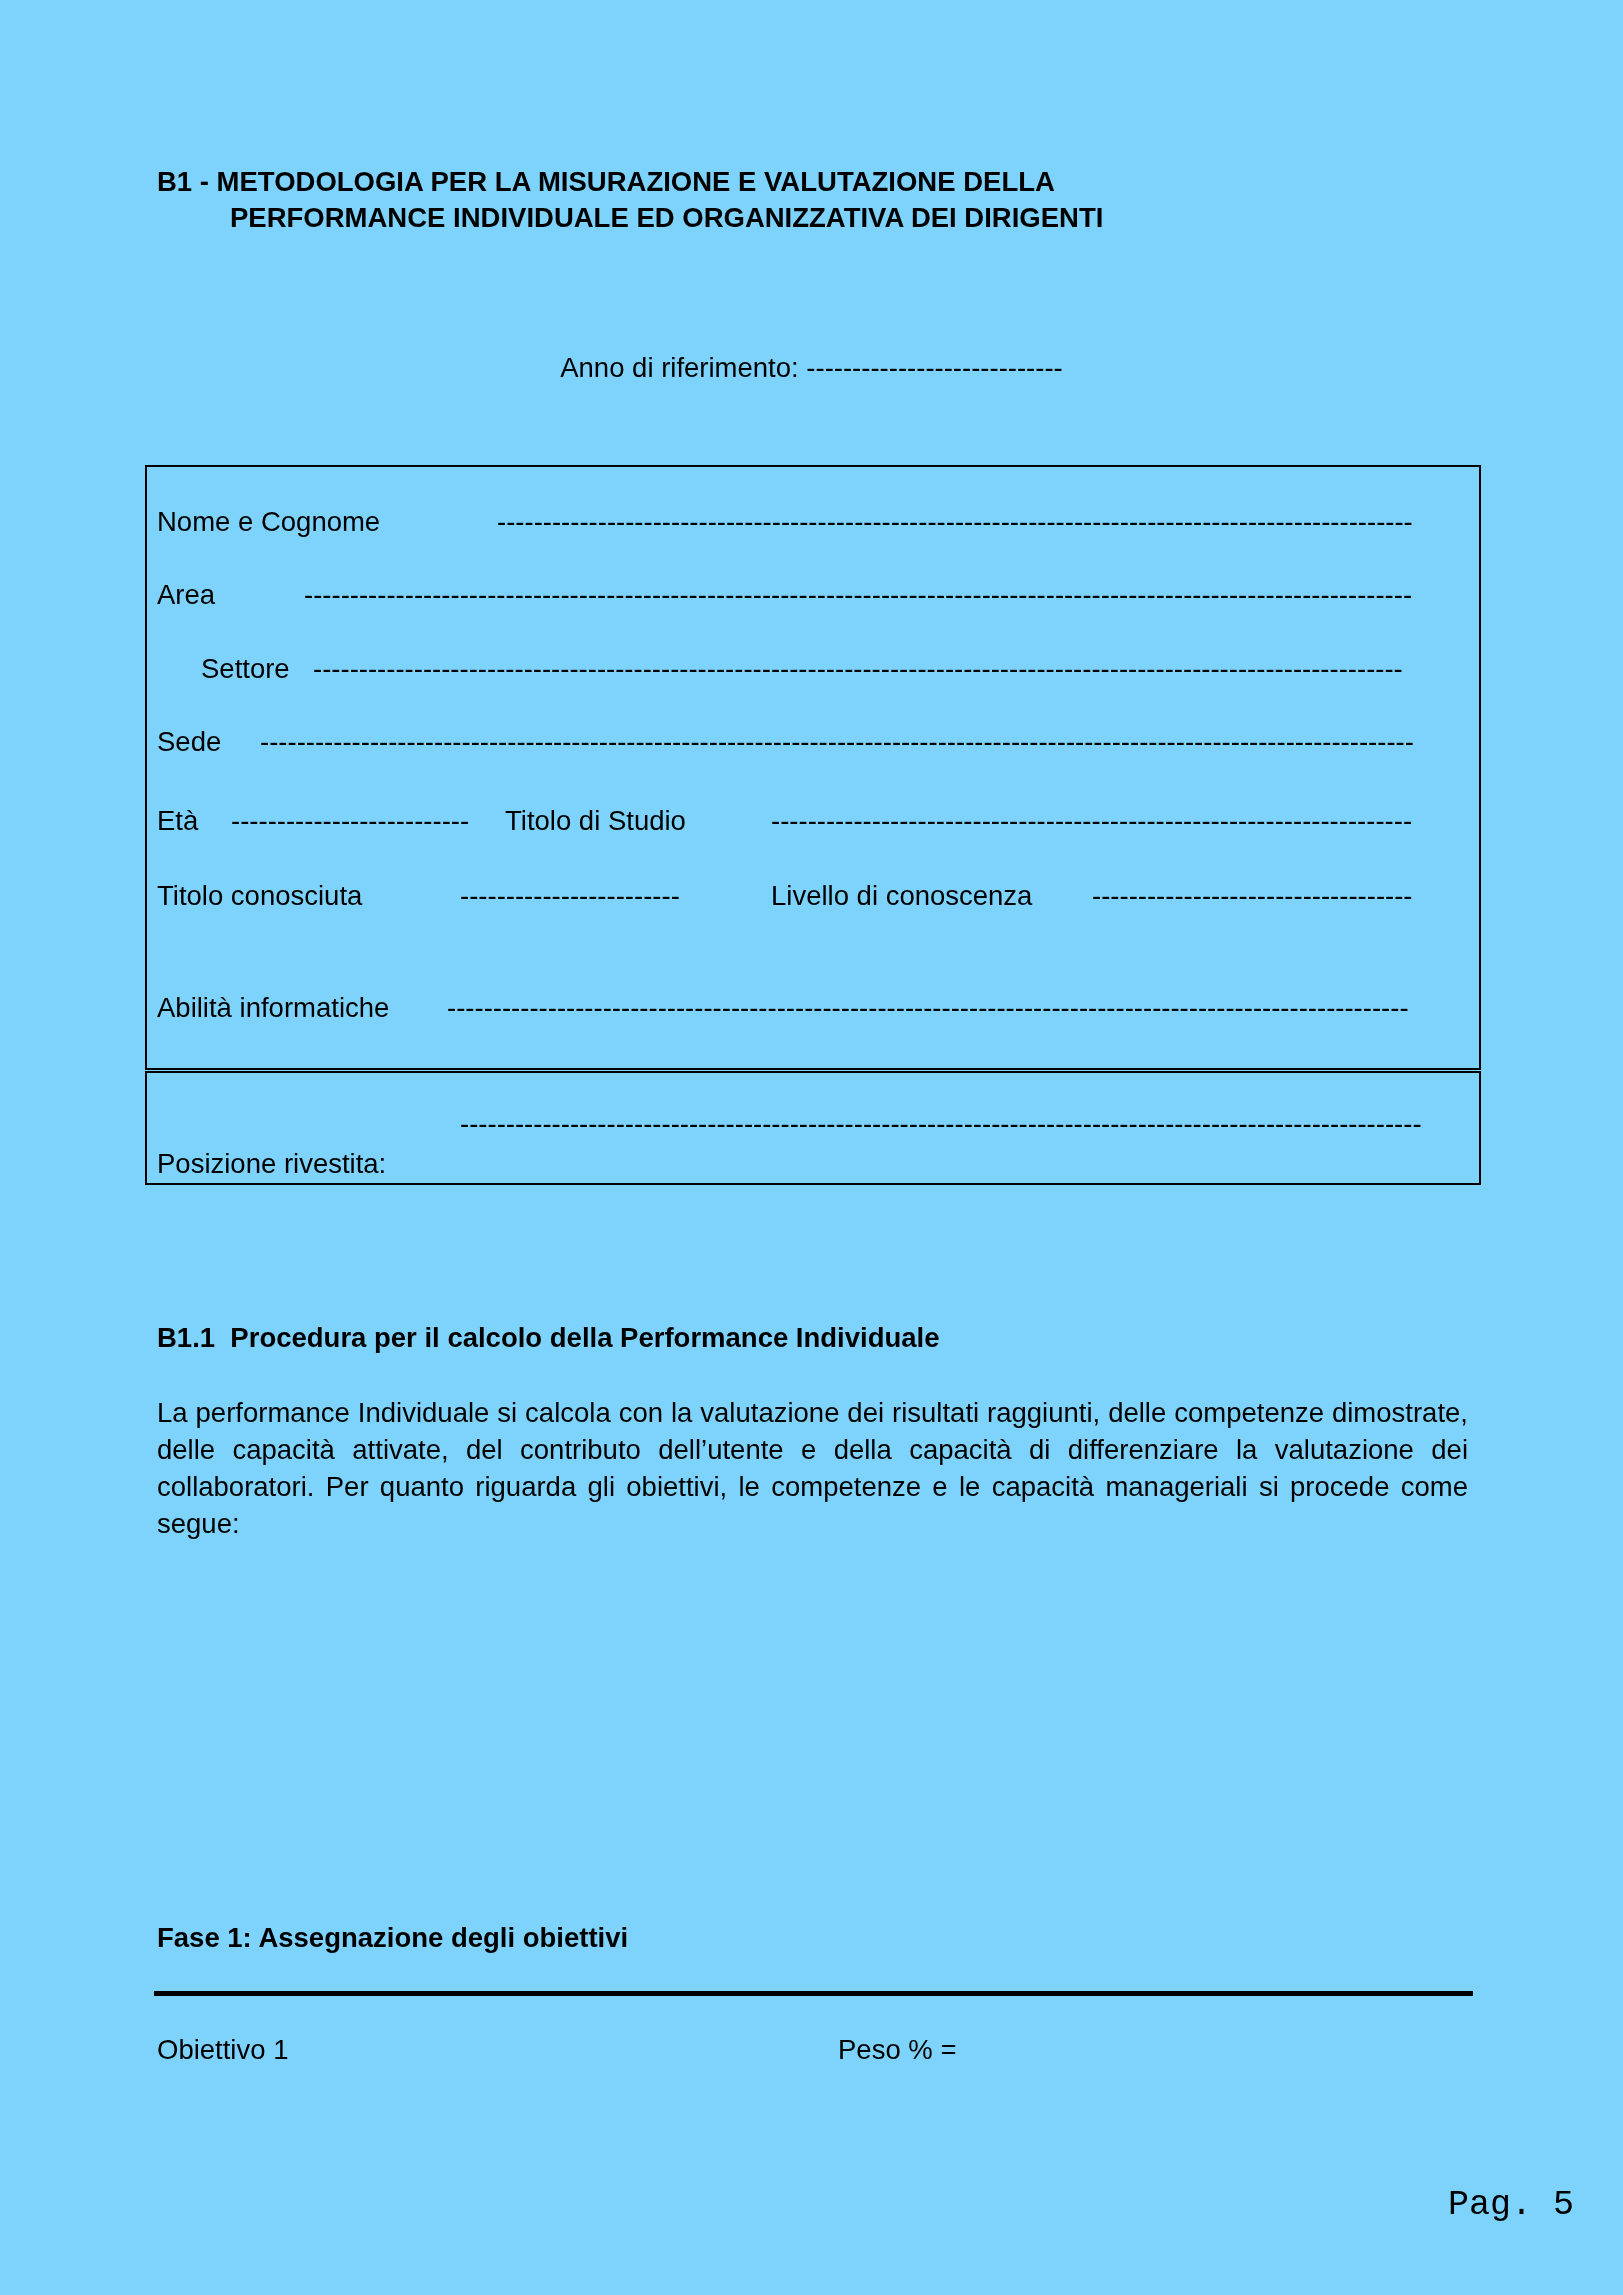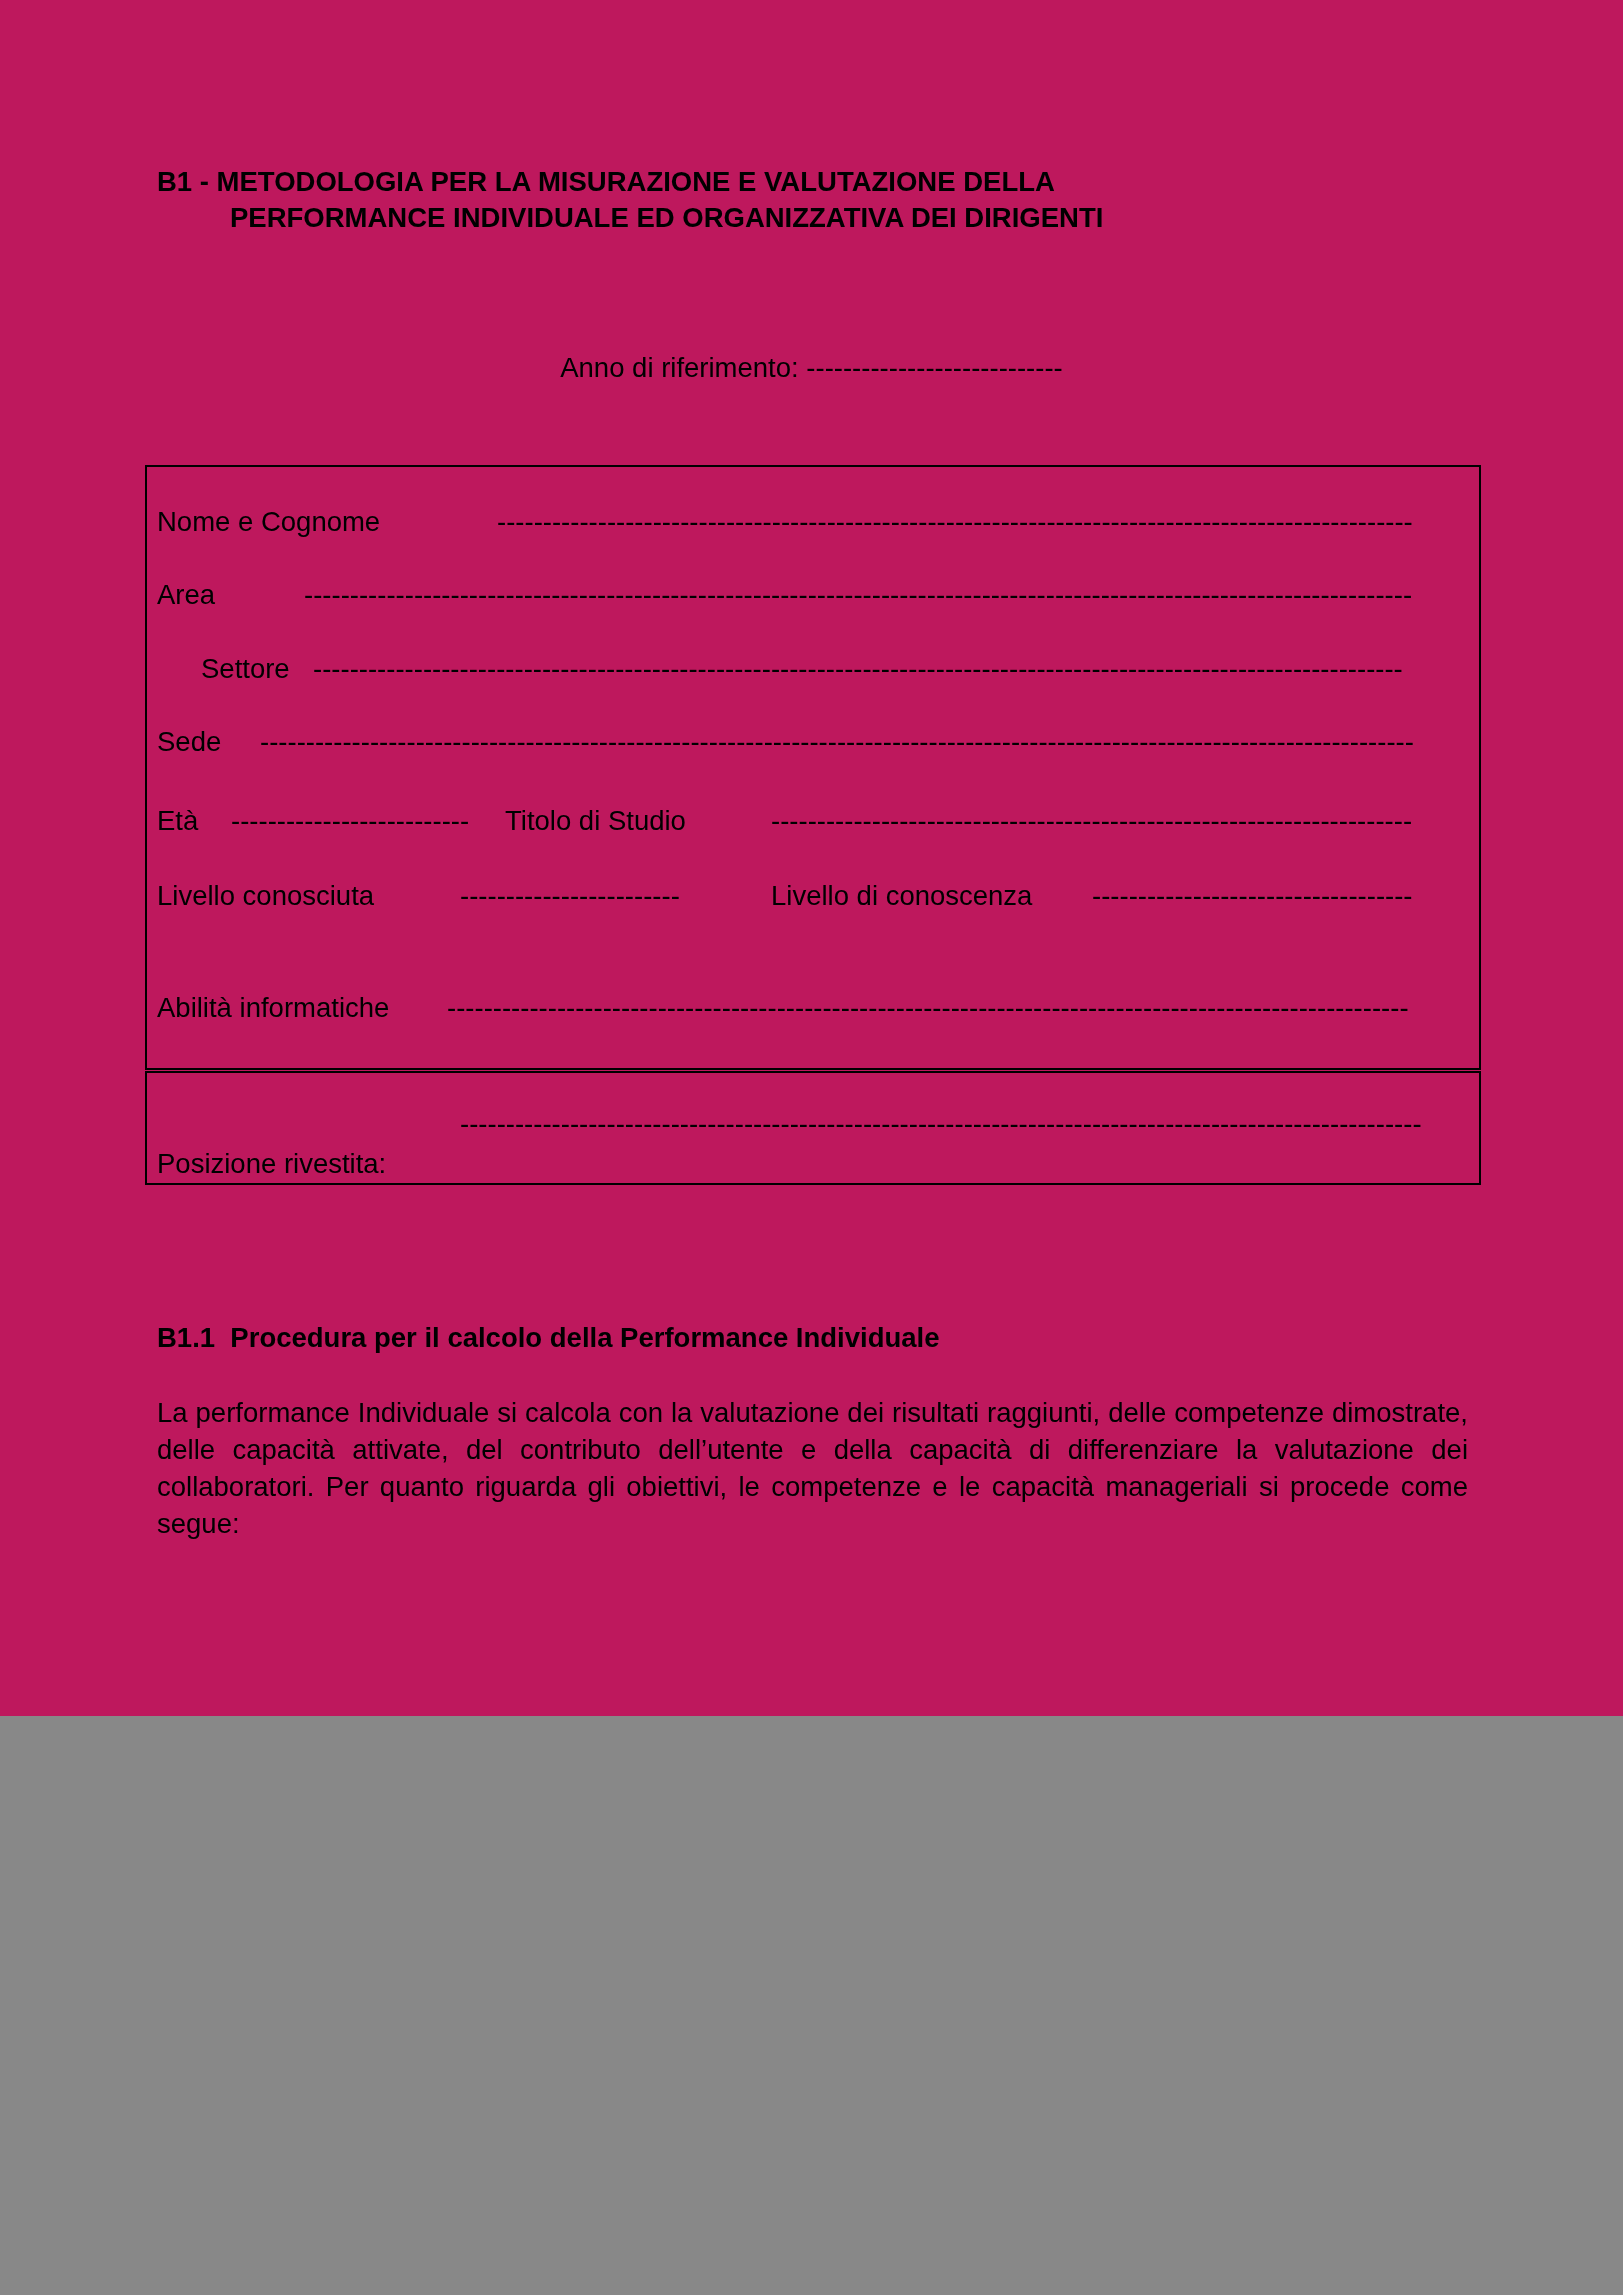--- a/index.html
+++ b/index.html
@@ -1,20 +1,20 @@
 <!DOCTYPE html>
 <html style="font-size:10.5px"><head>
 <meta charset="utf-8">
 <style>
   html, body { margin: 0; padding: 0; background: #888; }
   #page {
     position: relative;
     width: 1623px;
-    height: 1716px;
-    background: #be185d;
+    height: 2295px;
+    background: #7dd3fc;
     color: #000000;
     font-family: "Liberation Sans", "DejaVu Sans", sans-serif;
     font-size: 27.5px;
     overflow: hidden;
   }
   .abs { position: absolute; white-space: nowrap; line-height: 27.5px; }
   .bold { font-weight: bold; }
   .box {
     position: absolute;
     border: 2.6px solid #000000;
@@ -63,21 +63,21 @@
   <div class="abs" style="left:313px; top:655px;">-----------------------------------------------------------------------------------------------------------------------</div>
 
   <div class="abs" style="left:157px; top:728px;">Sede</div>
   <div class="abs" style="left:260px; top:728px;">------------------------------------------------------------------------------------------------------------------------------</div>
 
   <div class="abs" style="left:157px; top:807px;">Età</div>
   <div class="abs" style="left:231px; top:807px;">--------------------------</div>
   <div class="abs" style="left:505px; top:807px;">Titolo di Studio</div>
   <div class="abs" style="left:771px; top:807px;">----------------------------------------------------------------------</div>
 
-  <div class="abs" style="left:157px; top:882px;">Livello conosciuta</div>
+  <div class="abs" style="left:157px; top:882px;">Titolo conosciuta</div>
   <div class="abs" style="left:460px; top:882px;">------------------------</div>
   <div class="abs" style="left:771px; top:882px;">Livello di conoscenza</div>
   <div class="abs" style="left:1092px; top:882px;">-----------------------------------</div>
 
   <div class="abs" style="left:157px; top:994px;">Abilità informatiche</div>
   <div class="abs" style="left:447px; top:994px;">---------------------------------------------------------------------------------------------------------</div>
 
   <div class="box" style="left:145px; top:1071px; width:1336px; height:114px;"></div>
   <div class="abs" style="left:157px; top:1110px;margin-top:40px;">Posizione rivestita:</div>
   <div class="abs" style="left:460px; top:1110px;">---------------------------------------------------------------------------------------------------------</div>

